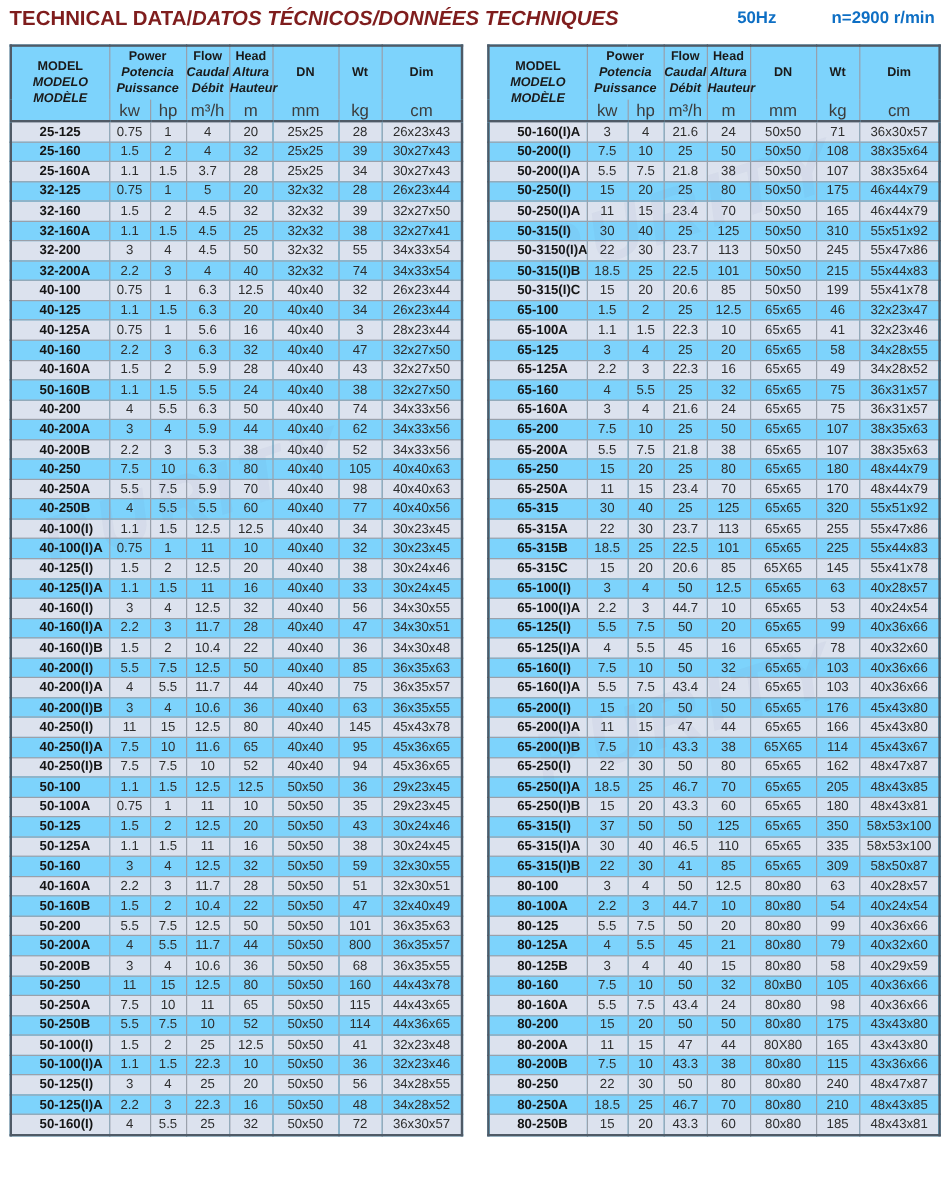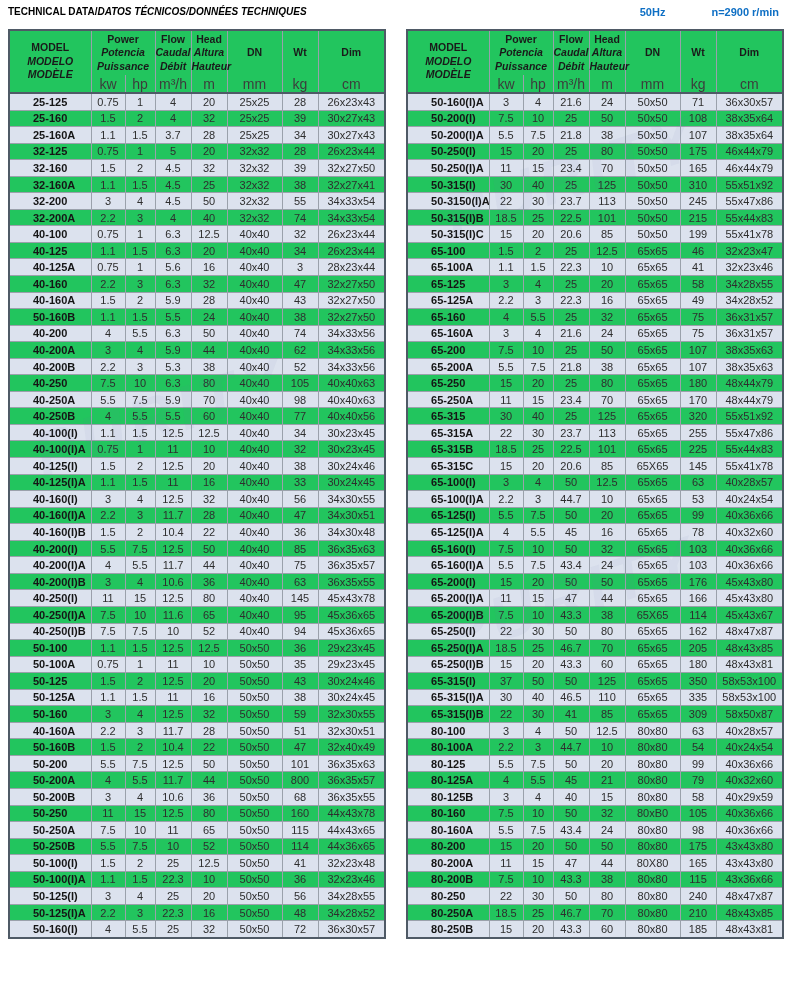--- a/index.html
+++ b/index.html
@@ -7,32 +7,32 @@
     width:785px; height:999px;
     background:#ffffff;
     font-family:"Liberation Sans", sans-serif;
     position:relative;
     overflow:hidden;
   }
   .page-header {
     display:flex; justify-content:space-between; align-items:flex-start;
     padding:6px 4px 0 8px;
   }
-  .title { font-size:10px; font-weight:bold; color:#000000; white-space:nowrap; }
+  .title { font-size:17px; font-weight:bold; color:#7f1d1d; white-space:nowrap; }
   .title .it { font-style:italic; }
   .freq-block {
     display:flex; gap:46px; padding-right:2px;
-    font-size:11px; font-weight:bold; color:#0e6fc4; white-space:nowrap;
+    font-size:14px; font-weight:bold; color:#0e6fc4; white-space:nowrap;
   }
   .tables-wrap { display:flex; gap:20px; padding:0 5px 0 8px; margin-top:11px; }
   table.data-table {
     border-collapse:collapse; table-layout:fixed;
     width:376px;
     border:2px solid #4f5a66;
-    background:#22c55e;
+    background:#7dd3fc;
   }
   .data-table thead th, .data-table thead td {
     border:1px solid #98a0ac;
     text-align:center; vertical-align:middle;
     padding:0;
   }
   .data-table thead th.name-cell {
     font-size:10.5px; font-weight:bold; color:#1a1a1a;
     height:44px; border-bottom:none; line-height:1.3;
   }

